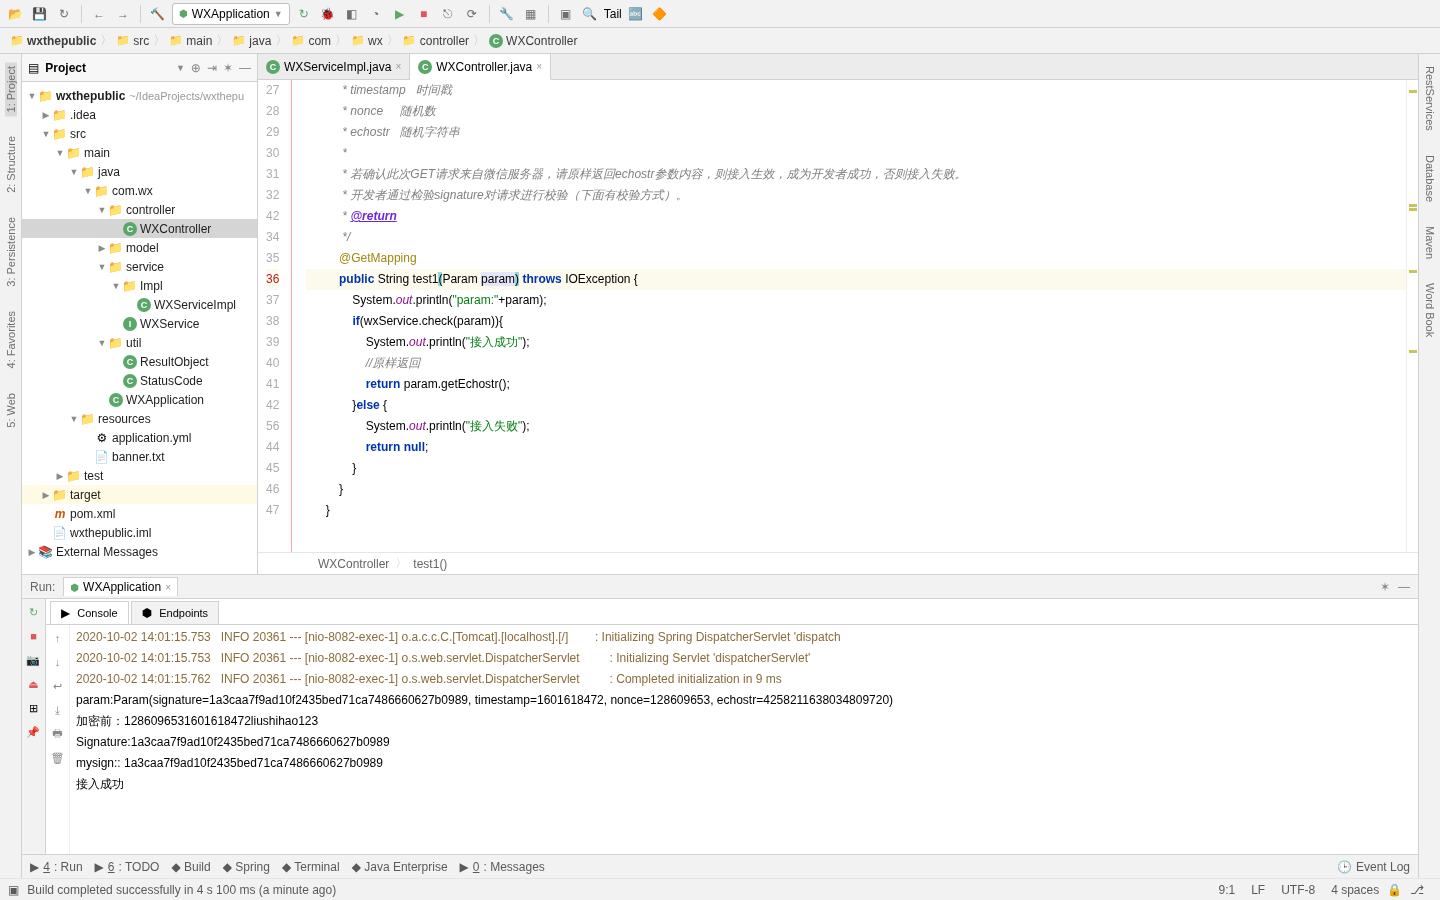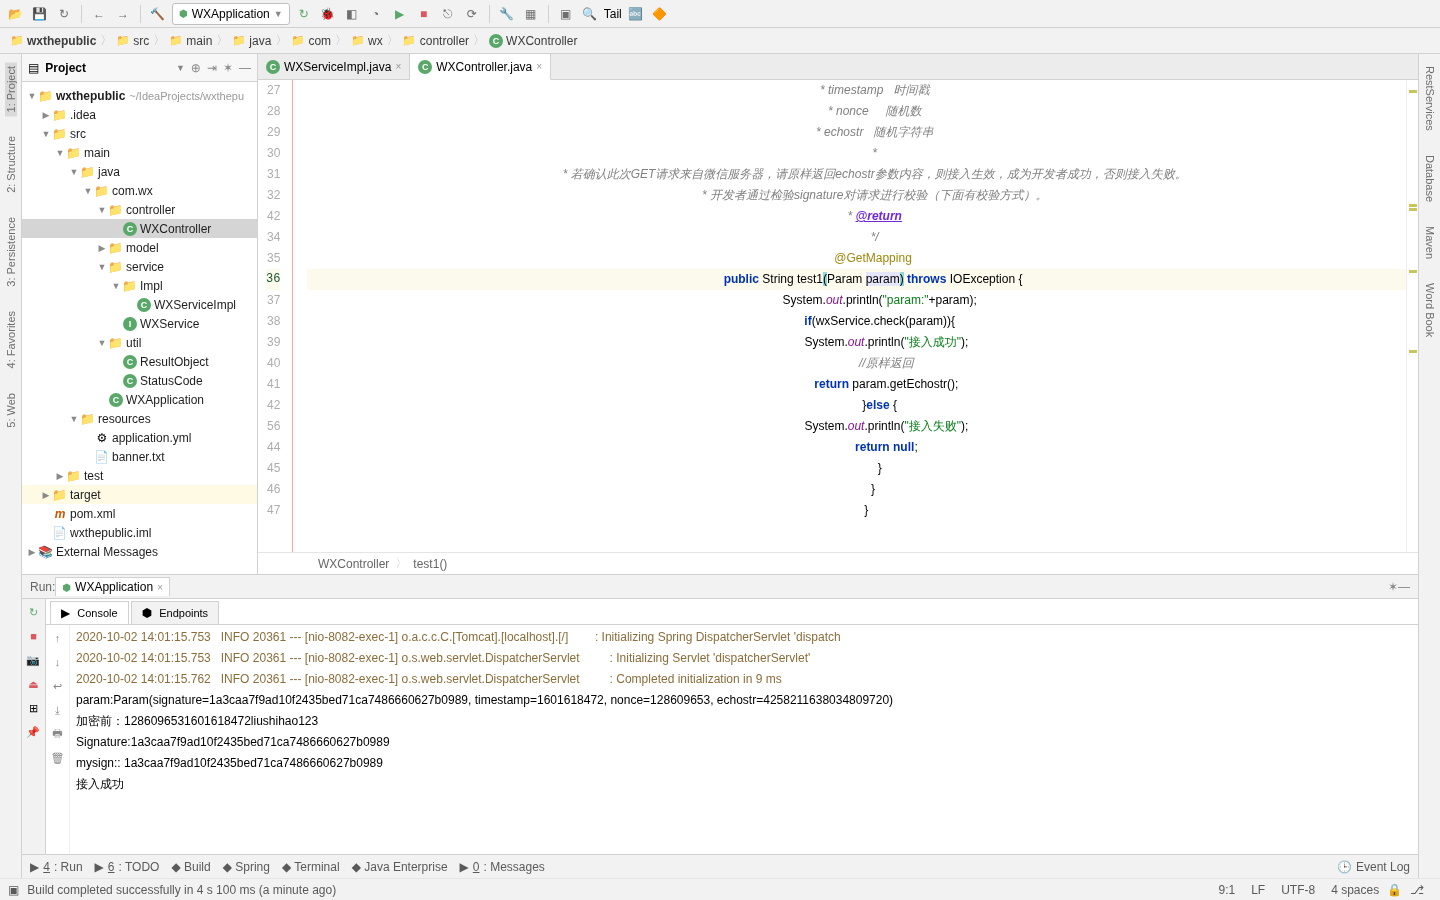--- a/index.html
+++ b/index.html
@@ -38,42 +38,42 @@
 .tree-label { color: #1d1d1d; }
 .tree-suffix { color: #999; margin-left: 4px; font-size: 11px; }
 .editor-panel { flex: 1; display: flex; flex-direction: column; min-width: 0; background: #fff; }
 .tabs { height: 26px; background: #ececec; display: flex; border-bottom: 1px solid #d1d1d1; }
 .tab-item { display: flex; align-items: center; padding: 0 8px; gap: 4px; border-right: 1px solid #d1d1d1; background: #ececec; cursor: pointer; }
 .tab-item.active { background: #fff; border-bottom: 1px solid #fff; margin-bottom: -1px; }
 .tab-close { color: #999; font-size: 10px; }
 .code-area { flex: 1; display: flex; min-height: 0; font-family: "Menlo", "Consolas", monospace; font-size: 13px; line-height: 21px; overflow: hidden; position: relative; }
 .gutter { background: #fff; color: #adadad; text-align: right; padding: 0 12px 0 8px; border-right: 1px solid #fca5a5; user-select: none; }
 .gutter .ln { height: 21px; }
-.gutter .ln.hl { background: #fcfaed; color: #14532d; font-family: Liberation Mono, monospace; }
+.gutter .ln.hl { background: #fcfaed; color: #b91c1c; }
 .fold-gutter { width: 14px; background: #fff; }
 .code-lines { flex: 1; background: #fff; overflow: auto; position: relative; }
-.code-line { height: 21px; white-space: pre; padding-left: 6px; text-align: center; }
+.code-line { height: 21px; white-space: pre; padding-left: 6px; }
 .code-line.hl { background: #fcfaed; }
 .cm { color: #808080; font-style: italic; }
 .doc-tag { color: #6d28d9; font-style: italic; font-weight: bold; text-decoration: underline; }
 .ann { color: #9e880d; }
 .kw { color: #0033b3; font-weight: bold; }
 .str { color: #067d17; }
 .fld { color: #871094; font-style: italic; }
 .prm { color: #000; }
 .prm-hl { background: #e6e6fa; }
 .paren-hl { background: #93d9d9; }
 .exc { color: #000; }
 .editor-footer { height: 22px; border-top: 1px solid #e5e5e5; display: flex; align-items: center; padding: 0 60px; font-size: 11px; color: #666; gap: 6px; }
 .editor-footer .sep { color: #ccc; }
 .scroll-mark-bar { width: 12px; background: #fff; border-left: 1px solid #eee; position: relative; }
 .mark { position: absolute; right: 1px; width: 8px; height: 3px; }
 .mark.y { background: #c9c55e; }
 .run-panel { height: 280px; border-top: 1px solid #d1d1d1; display: flex; background: #fff; }
-.run-header { height: 24px; background: #f2f2f2; border-bottom: 1px solid #d1d1d1; display: flex; align-items: center; padding: 0 8px; }
+.run-header { height: 24px; background: #f2f2f2; border-bottom: 1px solid #d1d1d1; display: flex; align-items: center; padding: 0 8px; gap: 8px; }
 .run-header .title { color: #666; }
 .run-tab { display: flex; align-items: center; gap: 4px; padding: 2px 6px; background: #fff; border: 1px solid #d1d1d1; border-bottom: none; font-size: 11px; }
 .run-header .spacer { flex: 1; }
 .run-subtabs { height: 26px; border-bottom: 1px solid #d1d1d1; display: flex; align-items: flex-end; padding-left: 4px; gap: 2px; }
 .sub-tab { padding: 4px 10px; border: 1px solid #d1d1d1; border-bottom: none; background: #f2f2f2; font-size: 11px; display: flex; align-items: center; gap: 4px; cursor: pointer; }
 .sub-tab.active { background: #fff; }
 .run-content { flex: 1; display: flex; }
 .run-left-bar { width: 24px; background: #f2f2f2; border-right: 1px solid #d1d1d1; display: flex; flex-direction: column; align-items: center; padding-top: 4px; gap: 6px; }
 .run-left-bar .b { width: 18px; height: 18px; display: flex; align-items: center; justify-content: center; cursor: pointer; font-size: 11px; }
 .run-side-bar { width: 24px; background: #fff; border-right: 1px solid #eee; display: flex; flex-direction: column; align-items: center; padding-top: 4px; gap: 6px; }

